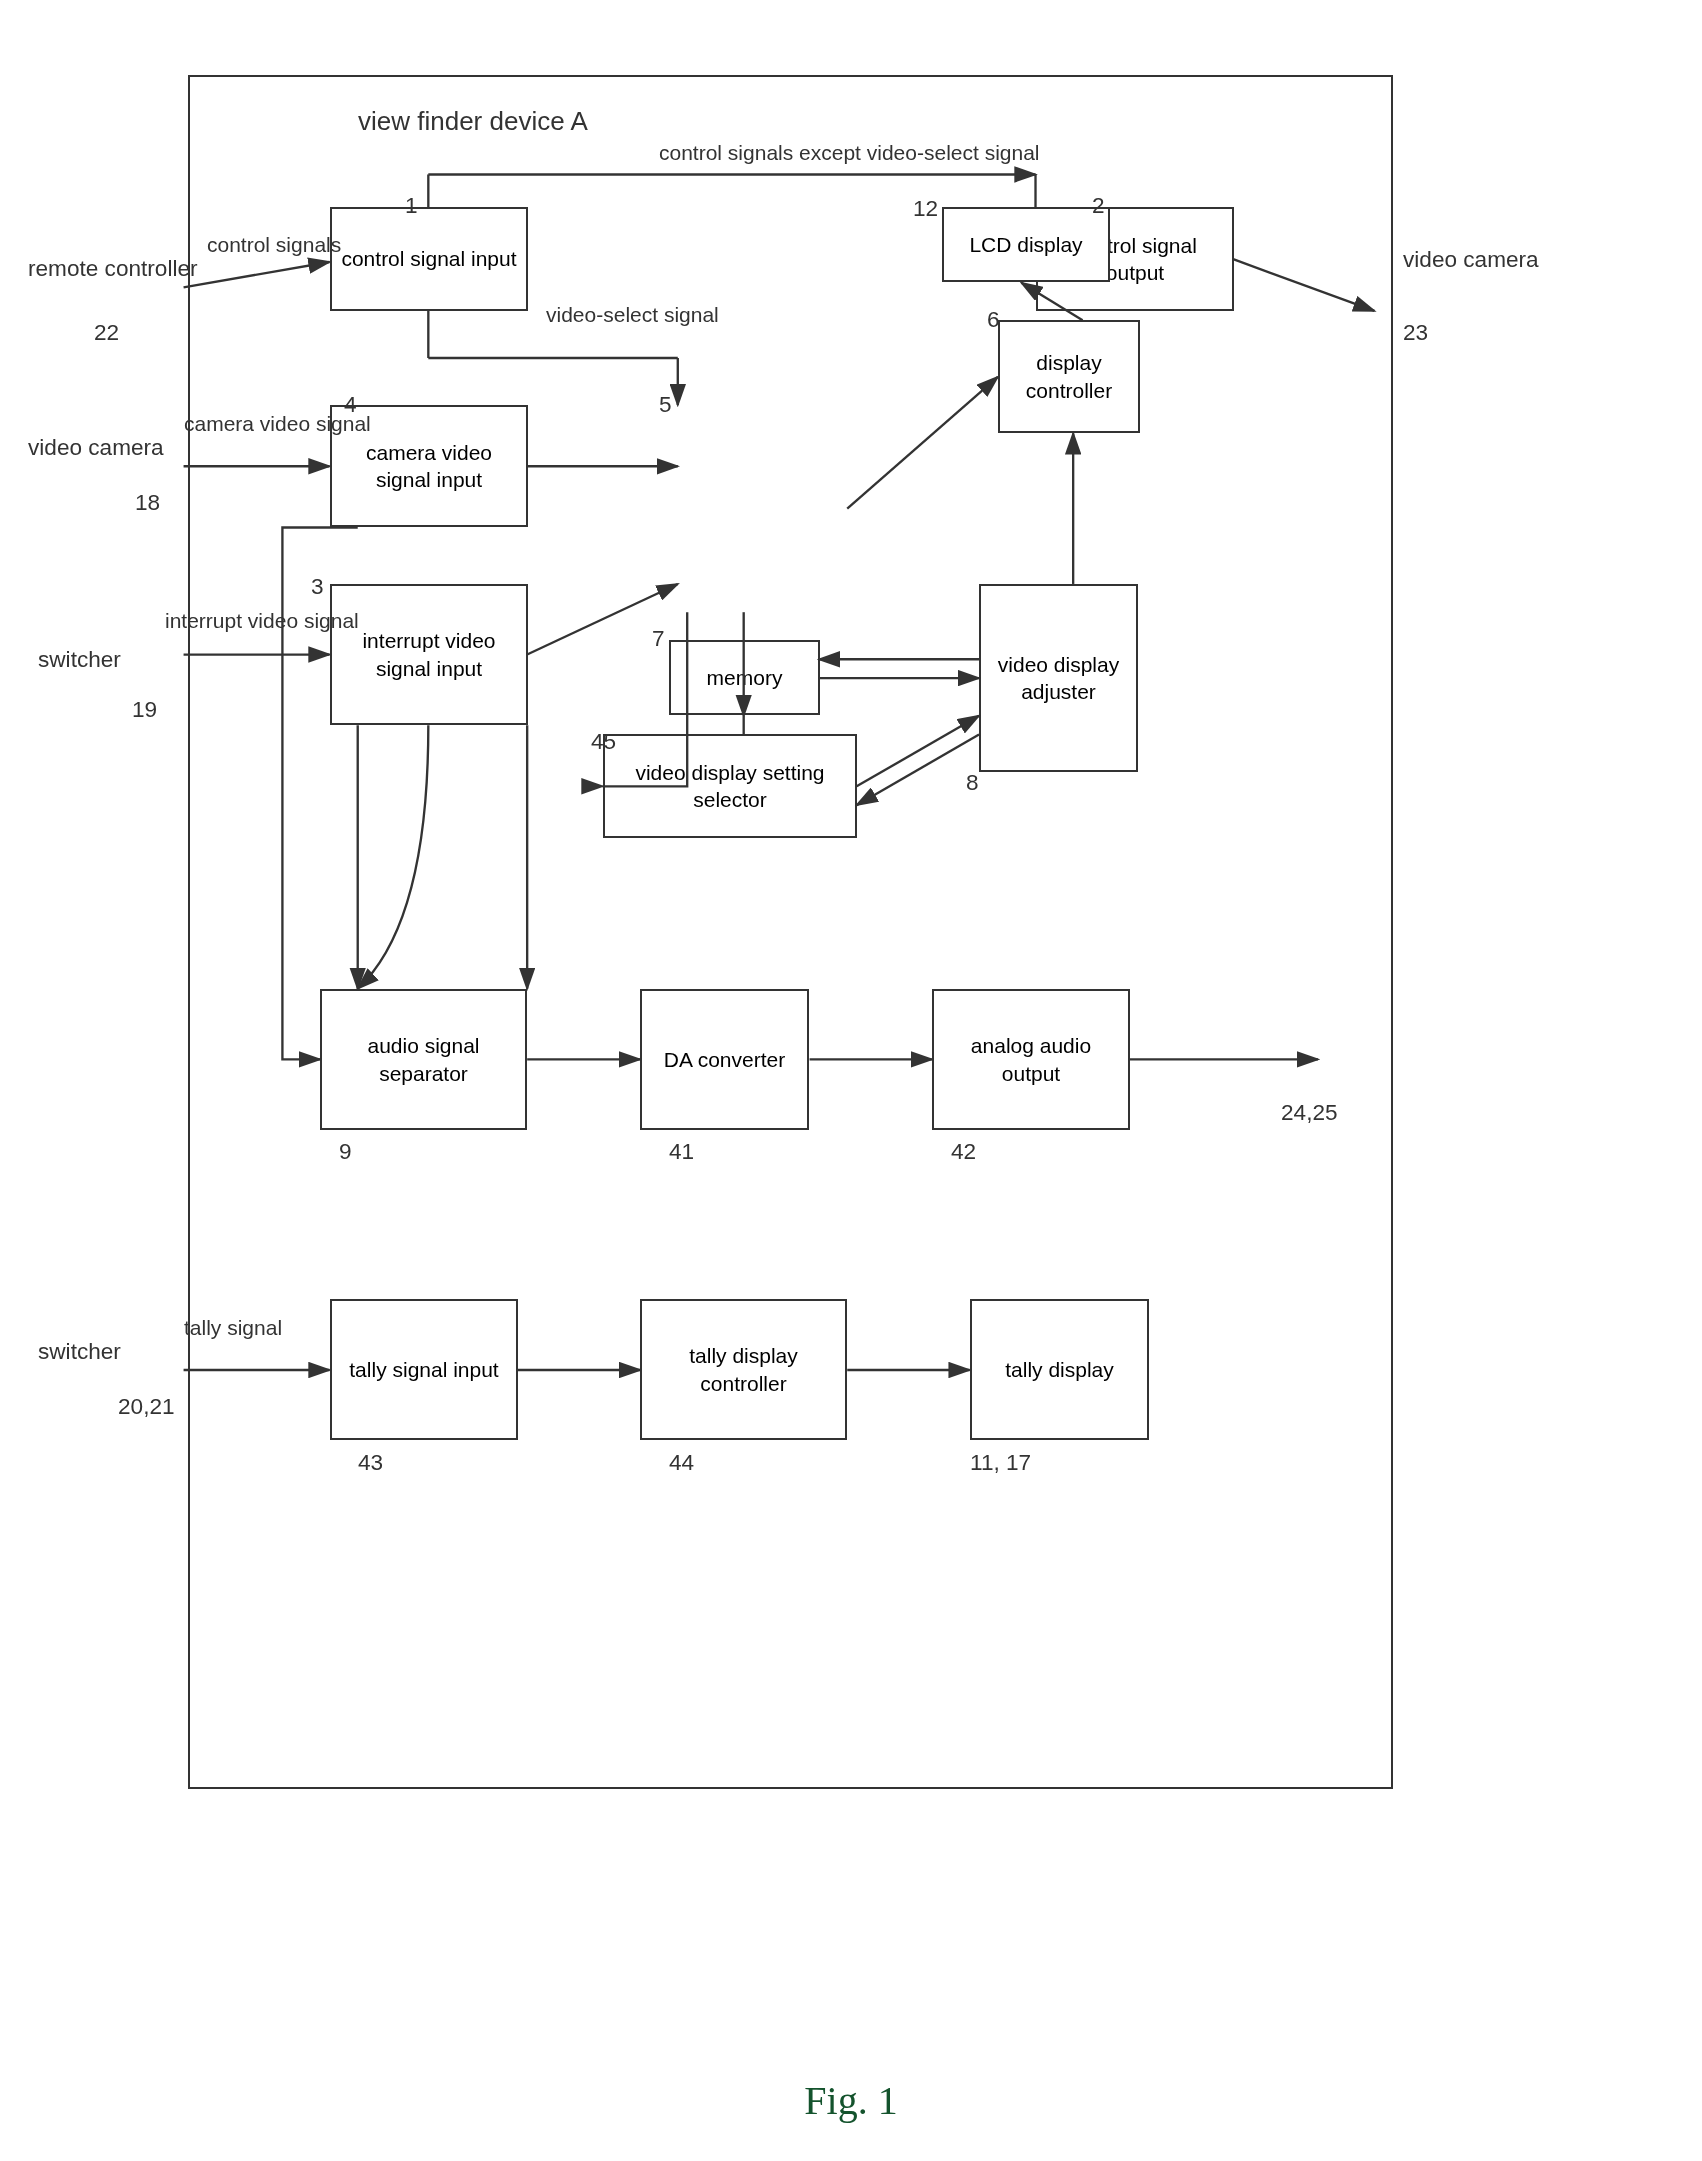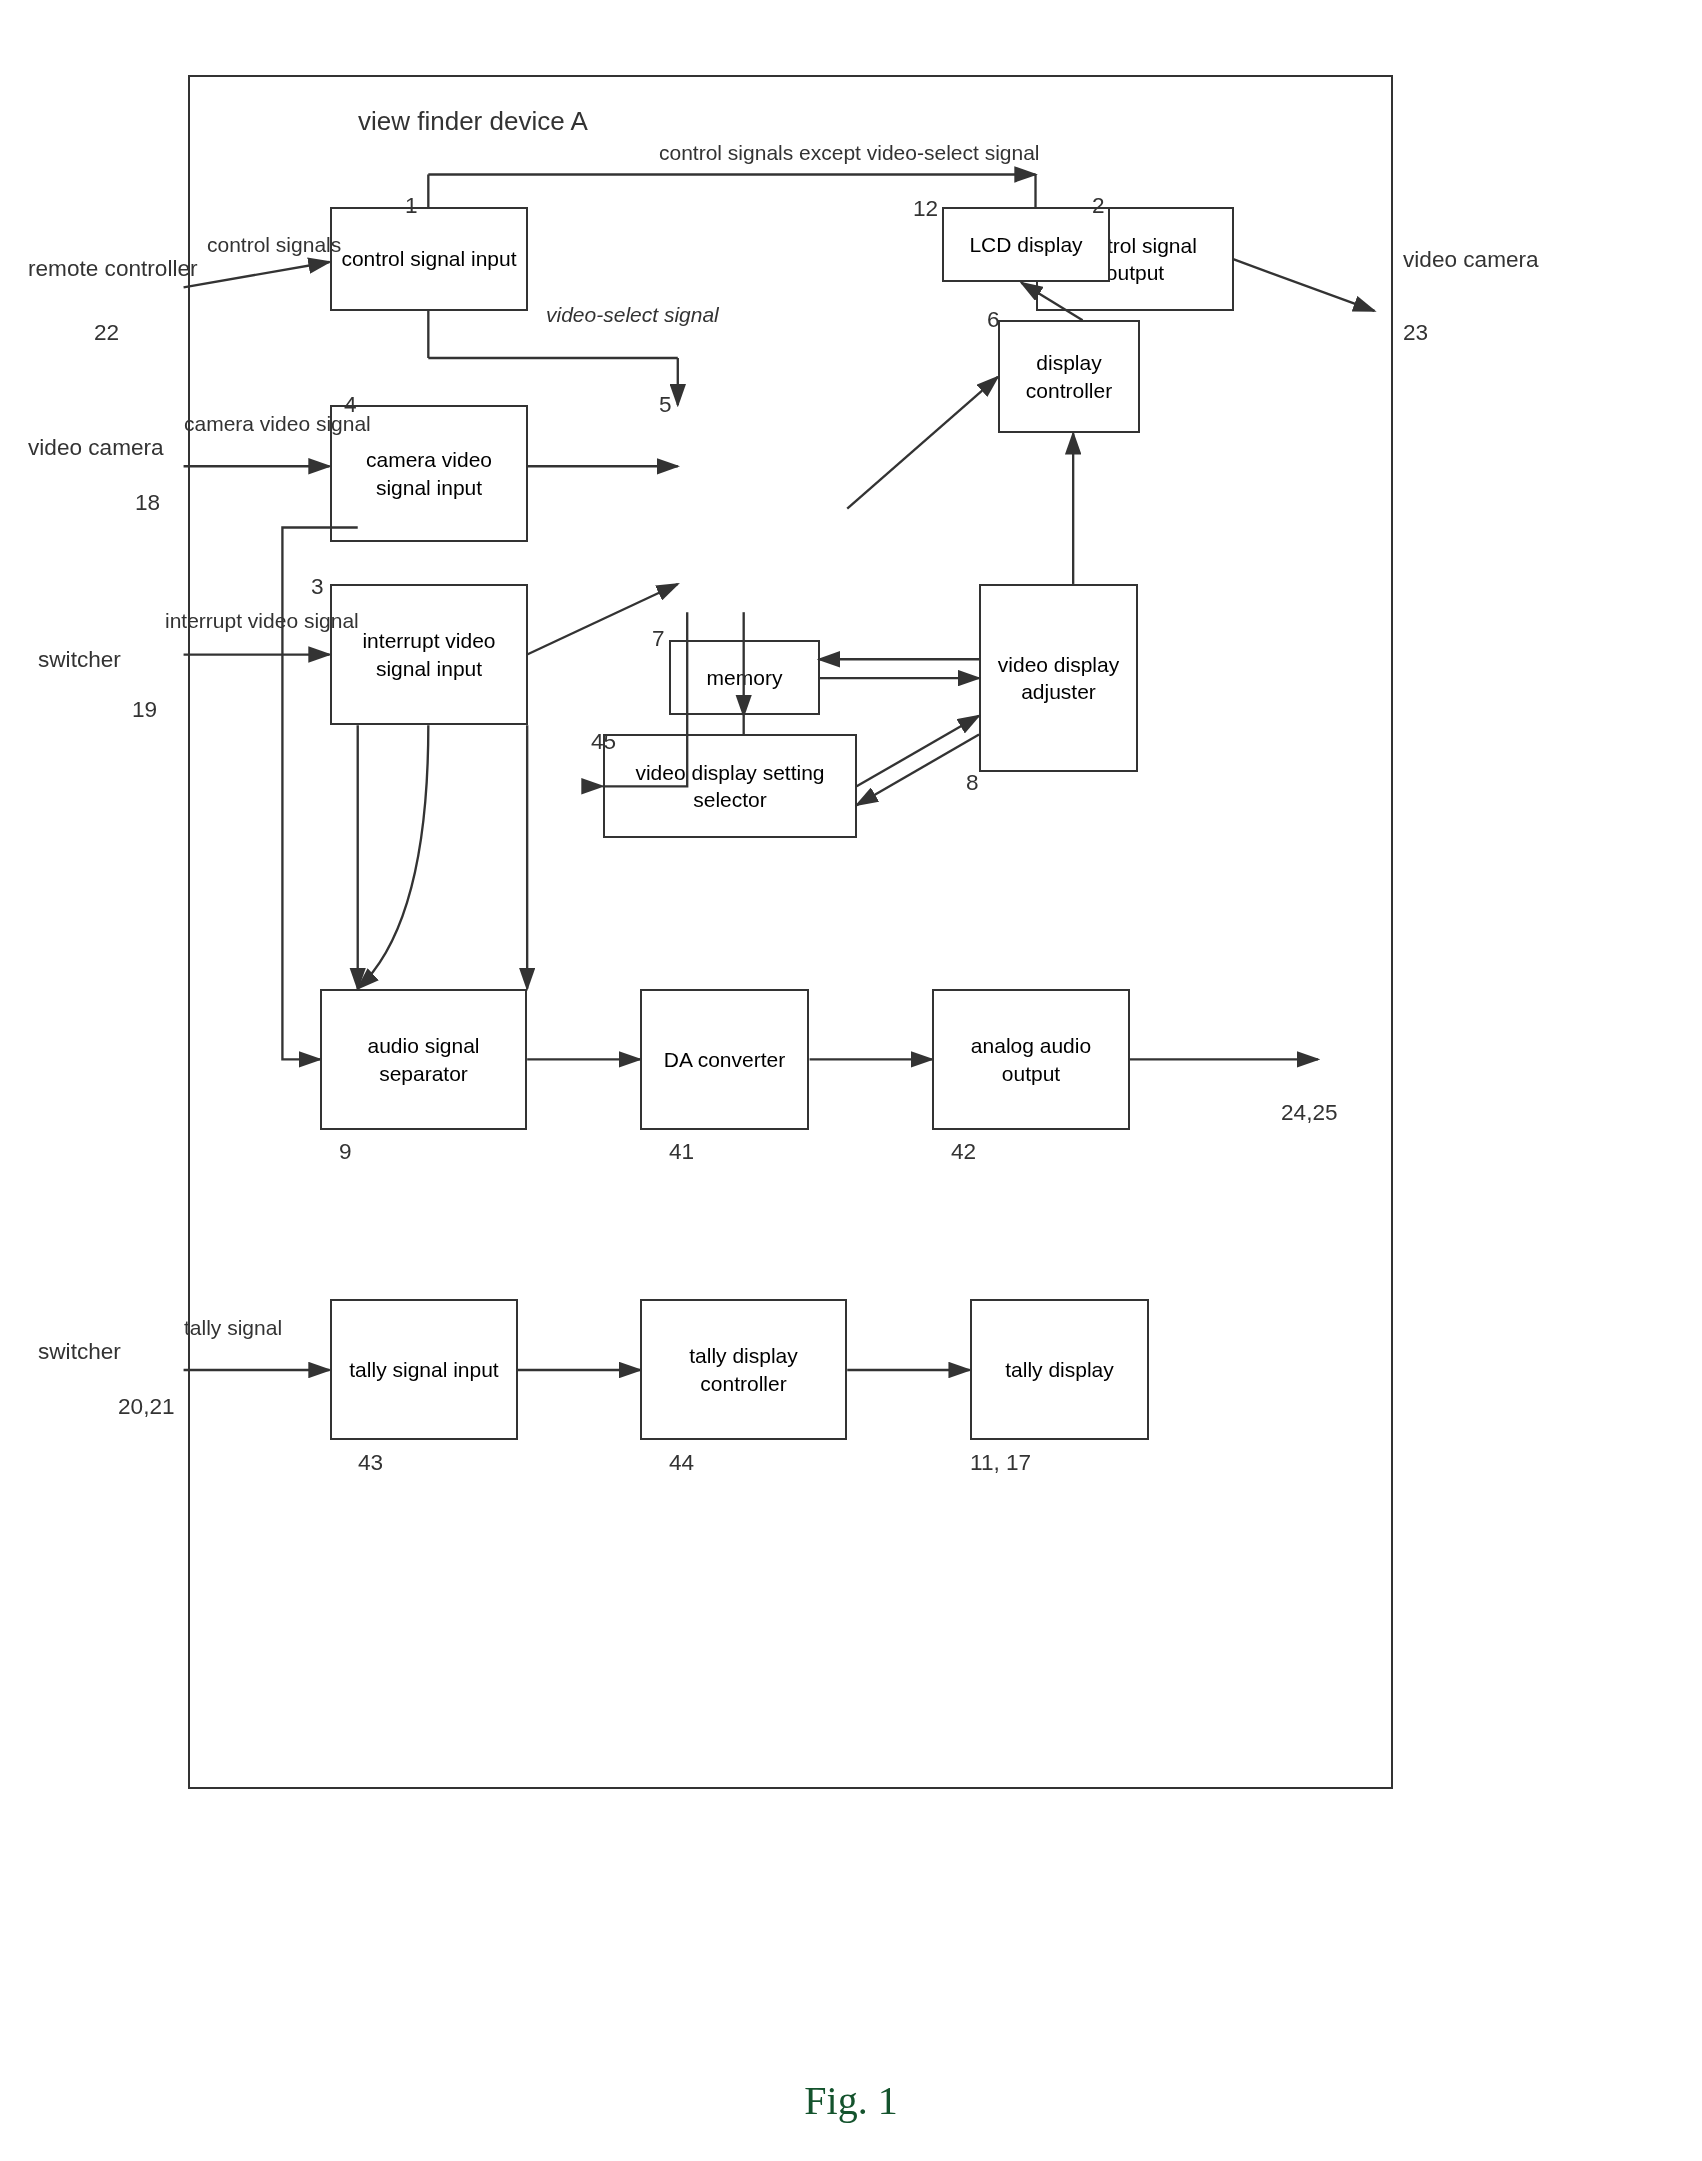--- a/index.html
+++ b/index.html
@@ -86,21 +86,21 @@
   <div class="block" style="top: 207px; left: 330px; width: 198px; height: 104px; font-size: 21px;">
     <span>control signal
 input</span>
   </div>
 
   <div class="block" style="top: 207px; left: 1036px; width: 198px; height: 104px; font-size: 21px;">
     <span>control signal
 output</span>
   </div>
 
-  <div class="block" style="top: 405px; left: 330px; width: 198px; height: 137px; font-size: 21px;">
+  <div class="block" style="top: 405px; left: 330px; width: 198px; height: 122px; font-size: 21px;">
     <span>camera
 video signal
 input</span>
   </div>
 
   <div class="block" style="top: 584px; left: 330px; width: 198px; height: 141px; font-size: 21px;">
     <span>interrupt
 video signal
 input</span>
   </div>
@@ -181,21 +181,21 @@
 
   <div class="label" style="top: 1314px; left: 184px; font-size: 21px;">tally signal</div>
 
   <div class="label" style="top: 245px; left: 1403px; font-size: 22.6px;">video
 camera</div>
 
   <div class="label" style="top: 139px; left: 659px; font-size: 21px; text-align: center;">control signals
 except
 video-select signal</div>
 
-  <div class="label" style="top: 301px; left: 546px; font-size: 21px; text-align: center; font-style: italic;">video-select
+  <div class="label" style="top: 301px; left: 546px; font-size: 21px; text-align: center;">video-select
 signal</div>
 
   <div class="num" style="top: 193px; left: 405px;">1</div>
   <div class="num" style="top: 193px; left: 1092px;">2</div>
   <div class="num" style="top: 574px; left: 311px;">3</div>
   <div class="num" style="top: 392px; left: 344px;">4</div>
   <div class="num" style="top: 392px; left: 659px;">5</div>
   <div class="num" style="top: 307px; left: 987px;">6</div>
   <div class="num" style="top: 626px; left: 652px;">7</div>
   <div class="num" style="top: 770px; left: 966px;">8</div>

